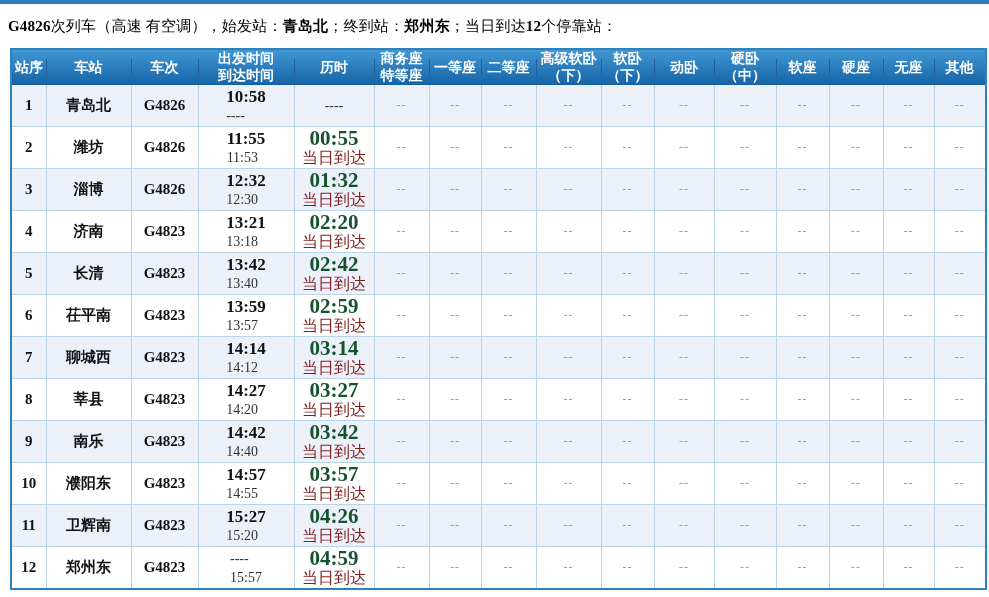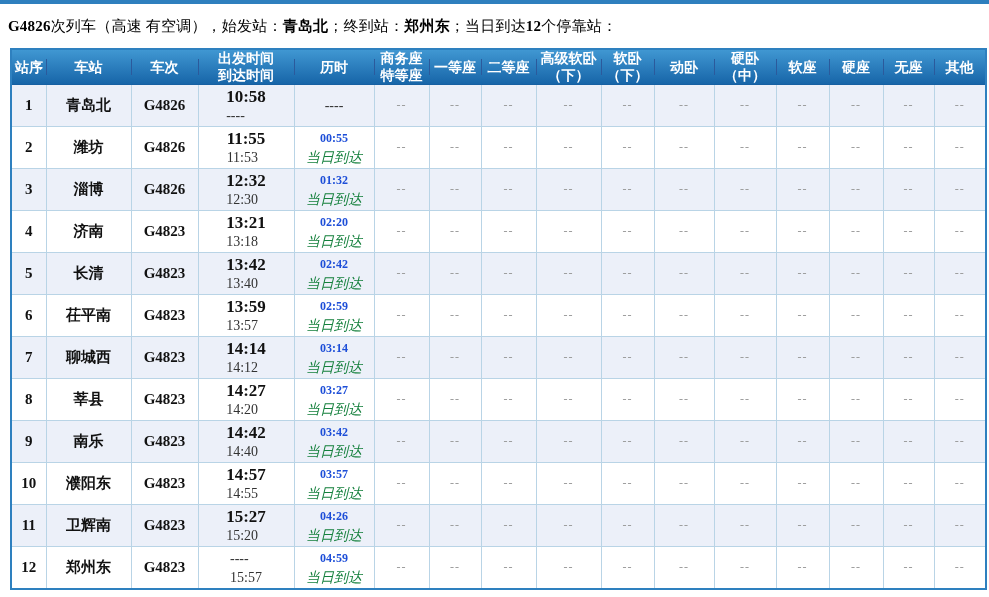--- a/index.html
+++ b/index.html
@@ -53,22 +53,22 @@
   }
   tbody tr { background: #ffffff; }
   tbody tr.shaded { background: #ECF0F9; }
 
   .b   { font-weight: bold; color: #111; font-size: 15px; }
   .tl  { display: inline-block; text-align: left;  line-height: 19px; vertical-align: middle; }
   .tc  { display: inline-block; text-align: center; line-height: 19px; vertical-align: middle; }
   .dep { font-weight: bold; font-size: 17px; color: #111; }
   .dep.plain { font-weight: normal; font-size: 14px; color: #333; }
   .arr { font-weight: normal; font-size: 14px; color: #333; }
-  .dur { font-weight: bold; font-size: 12px; color: #1d4ed8; }
-  .day { font-size: 14px; color: #15803d; font-style: italic; }
+  .dur { font-weight: bold; font-size: 21px; color: #14532d; }
+  .day { font-size: 16px; color: #7f1d1d; }
   .dash-only { color: #333; font-size: 14px; }
   .seat { color: #999; font-size: 12px; letter-spacing: 1px; }
 </style>
 </head>
 <body>
 
 <div class="topbar"></div>
 
 <div class="title"><b>G4826</b><span>次列车（高速 有空调），始发站：</span><b>青岛北</b><span>；终到站：</span><b>郑州东</b><span>；当日到达</span><b>12</b><span>个停靠站：</span></div>
 

